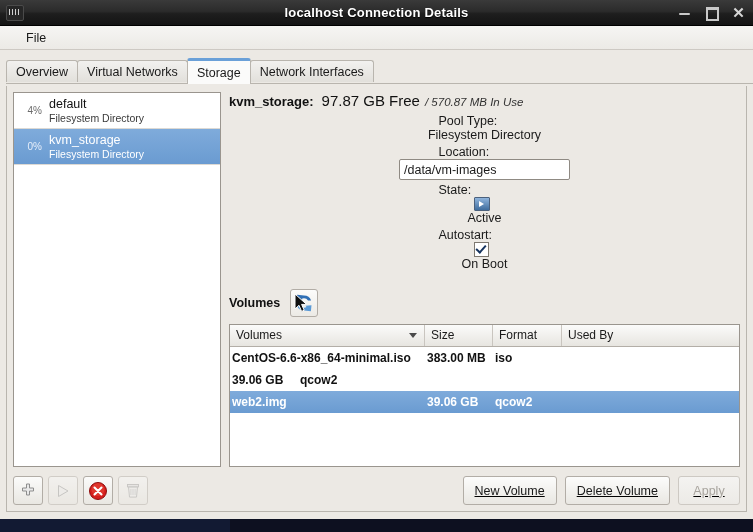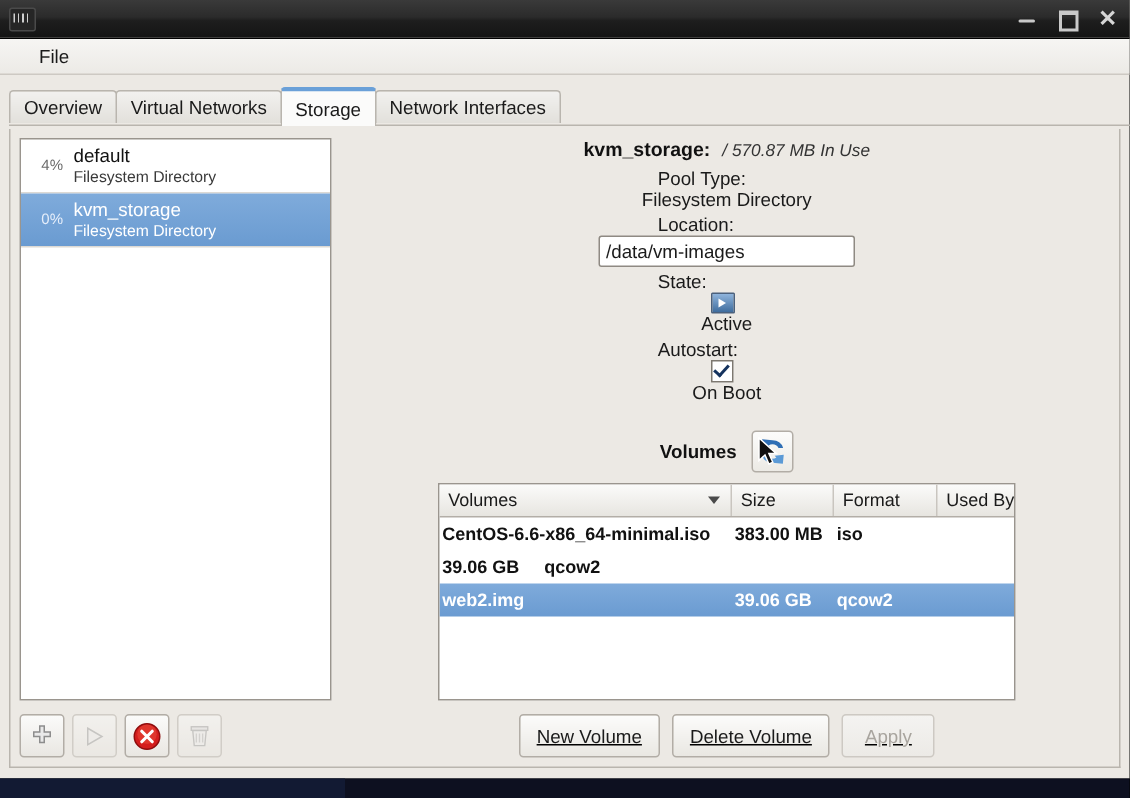--- a/index.html
+++ b/index.html
@@ -235,21 +235,20 @@
   .tbtn.disabled { opacity: 0.45; cursor: default; }
   .tbtn svg { position: absolute; left: 50%; top: 50%; transform: translate(-50%,-50%); }
 
   
   #details {
     flex: 1 1 auto;
     margin-left: 8px;
     display: flex;
     flex-direction: column;
     min-width: 0;
-    align-items: center;
   }
   .hdr-row {
     display: flex;
     align-items: baseline;
     margin-bottom: 5px;
   }
   #pool-title {
     font-size: 13px;
     font-weight: bold;
     color: #111;
@@ -476,20 +475,21 @@
     background: #121a33;
   }
 </style>
 </head>
 <body>
 
 <div id="window">
 
   <div id="titlebar">
     <div id="app-icon"></div>
+    <div id="title-text">localhost Connection Details</div>
     <div id="win-controls">
       <div class="wc wc-min"></div>
       <div class="wc wc-max"></div>
       <div class="wc wc-close">✕</div>
     </div>
   </div>
 
   <div id="menubar">
     <div class="menu-item">File</div>
   </div>
@@ -548,20 +548,21 @@
               <path d="M6.4 6.5 v6 M8.5 6.5 v6 M10.6 6.5 v6" stroke="#b5b5b5" stroke-width="0.9"></path>
             </svg>
           </div>
         </div>
       </div>
 
       <div id="details">
 
         <div class="hdr-row">
           <span id="pool-title">kvm_storage:</span>
+          <span id="pool-free">97.87 GB Free</span>
           <span id="pool-inuse">
             <span>/</span>
             <span>570.87 MB In Use</span>
           </span>
         </div>
 
         <div class="field-row">
           <span class="field-label">Pool Type:</span>
           <span class="field-value">Filesystem Directory</span>
         </div>

